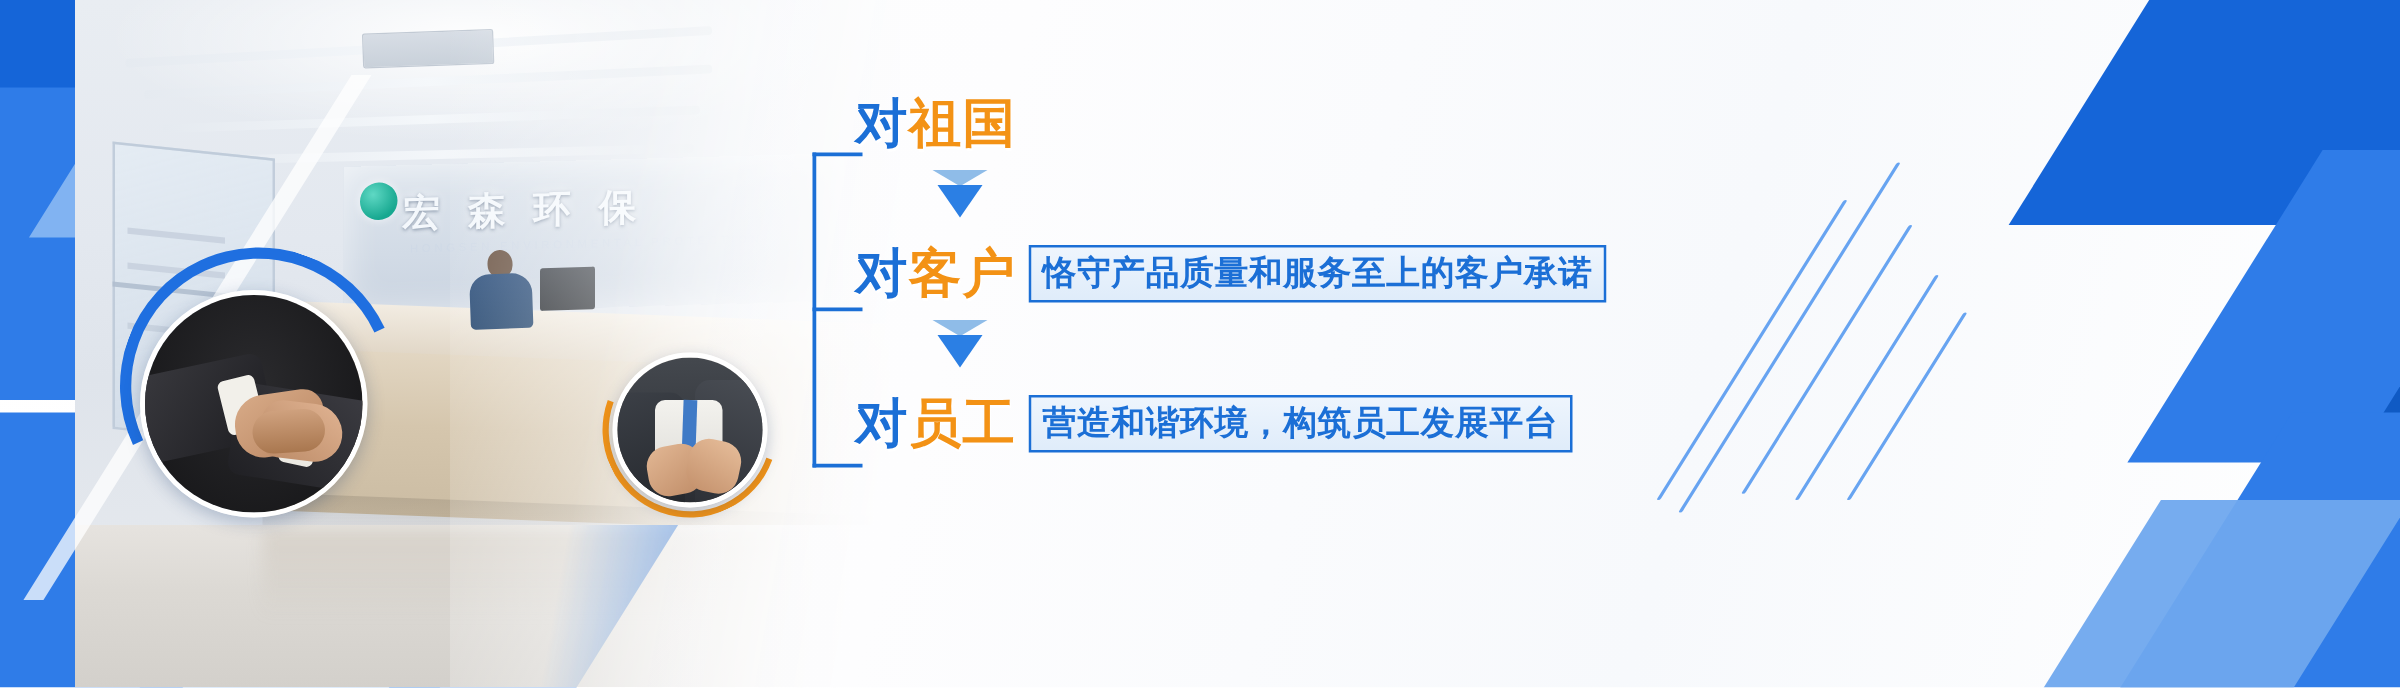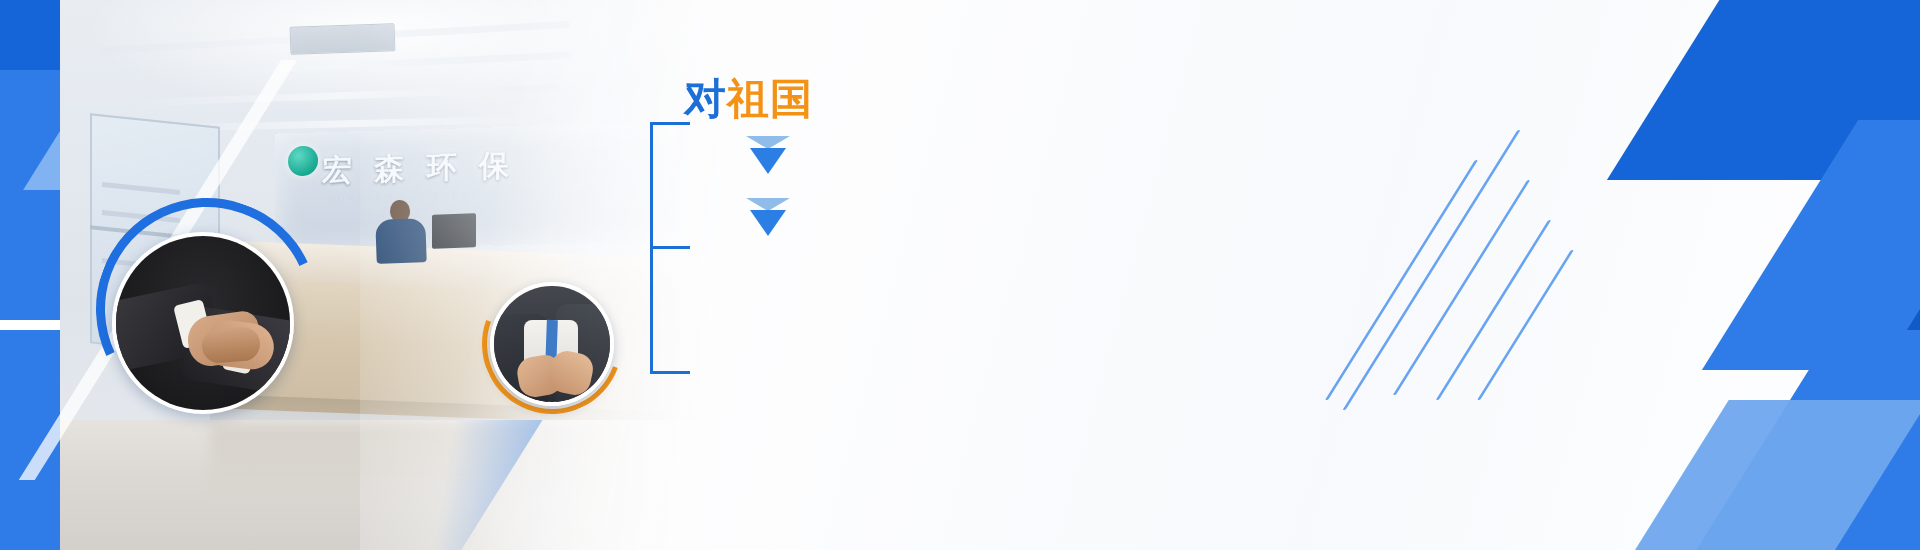--- a/index.html
+++ b/index.html
@@ -469,25 +469,37 @@
         </div>
       </div>
 
       <div class="arrow-cell">
         <div class="arrow">
           <div class="tri-top"></div>
           <div class="tri-bot"></div>
         </div>
       </div>
 
+      <div class="row">
+        <div class="row-title">
+          <span class="t-blue">对</span><span class="t-orange">客户</span>
+        </div>
+        <div class="row-desc">恪守产品质量和服务至上的客户承诺</div>
+      </div>
 
       <div class="arrow-cell">
         <div class="arrow">
           <div class="tri-top"></div>
           <div class="tri-bot"></div>
         </div>
       </div>
 
+      <div class="row">
+        <div class="row-title">
+          <span class="t-blue">对</span><span class="t-orange">员工</span>
+        </div>
+        <div class="row-desc">营造和谐环境，构筑员工发展平台</div>
+      </div>
 
     </div>
   </div>
 
 </div>
 
 </body></html>

